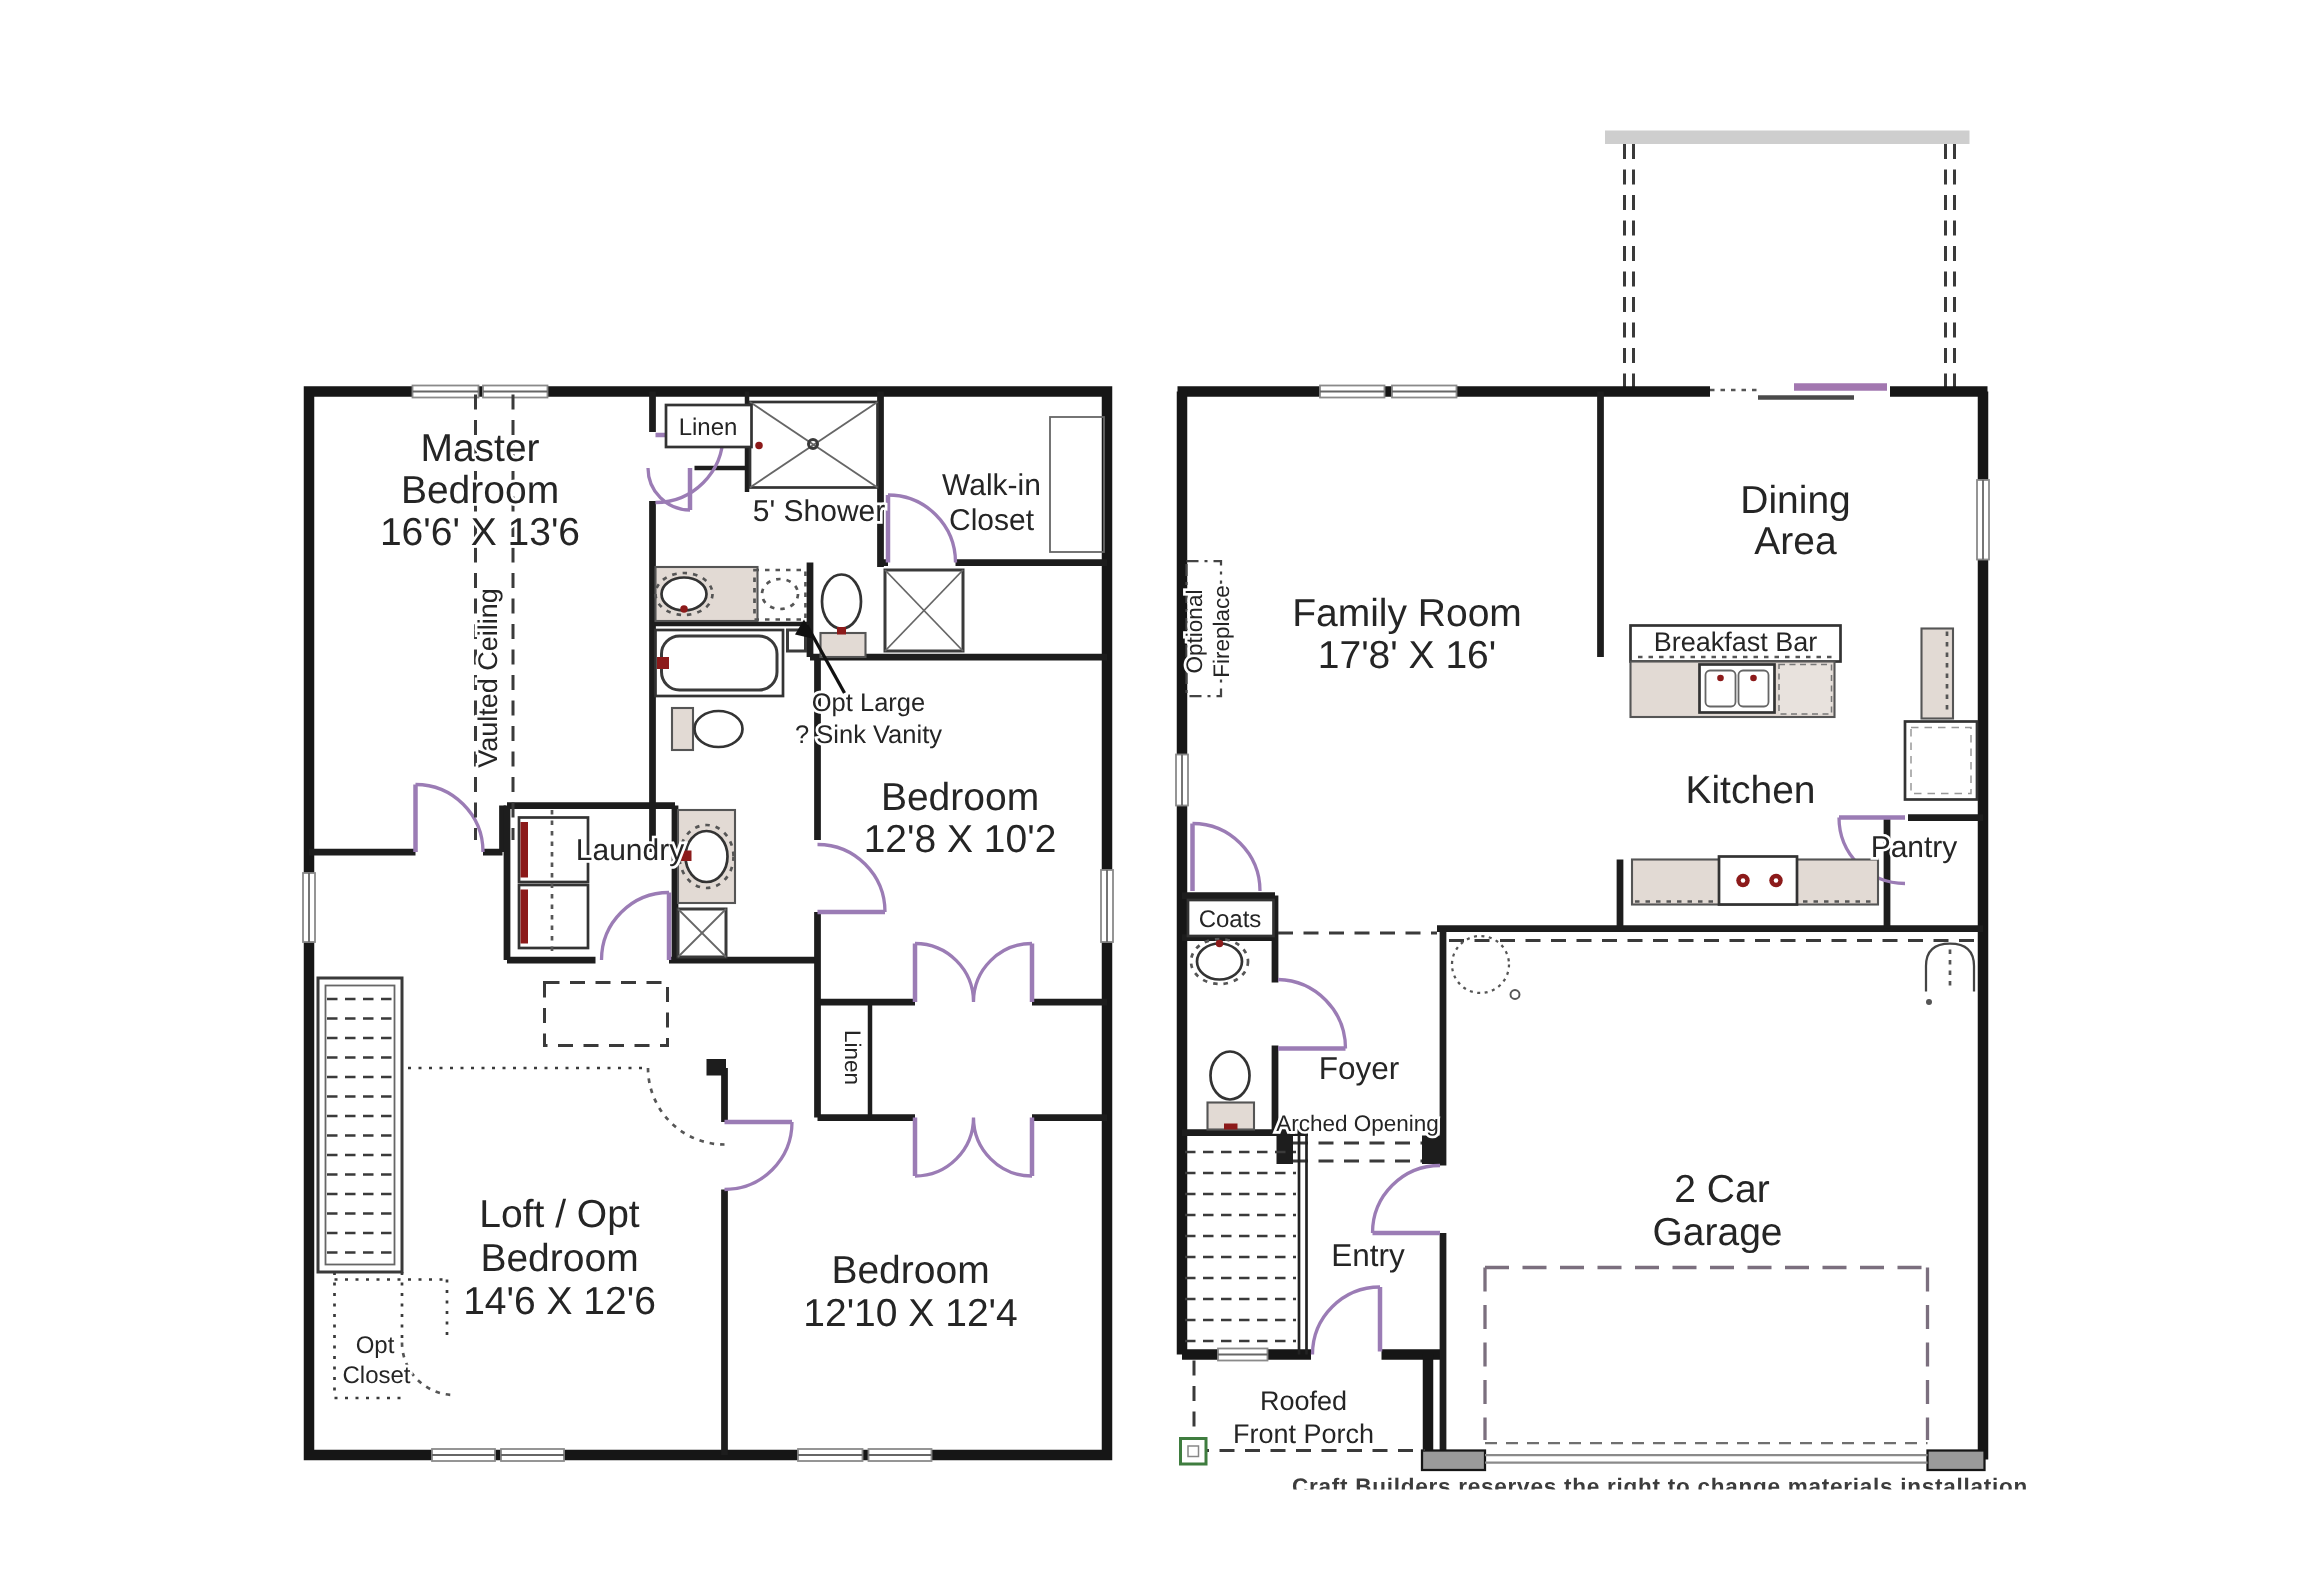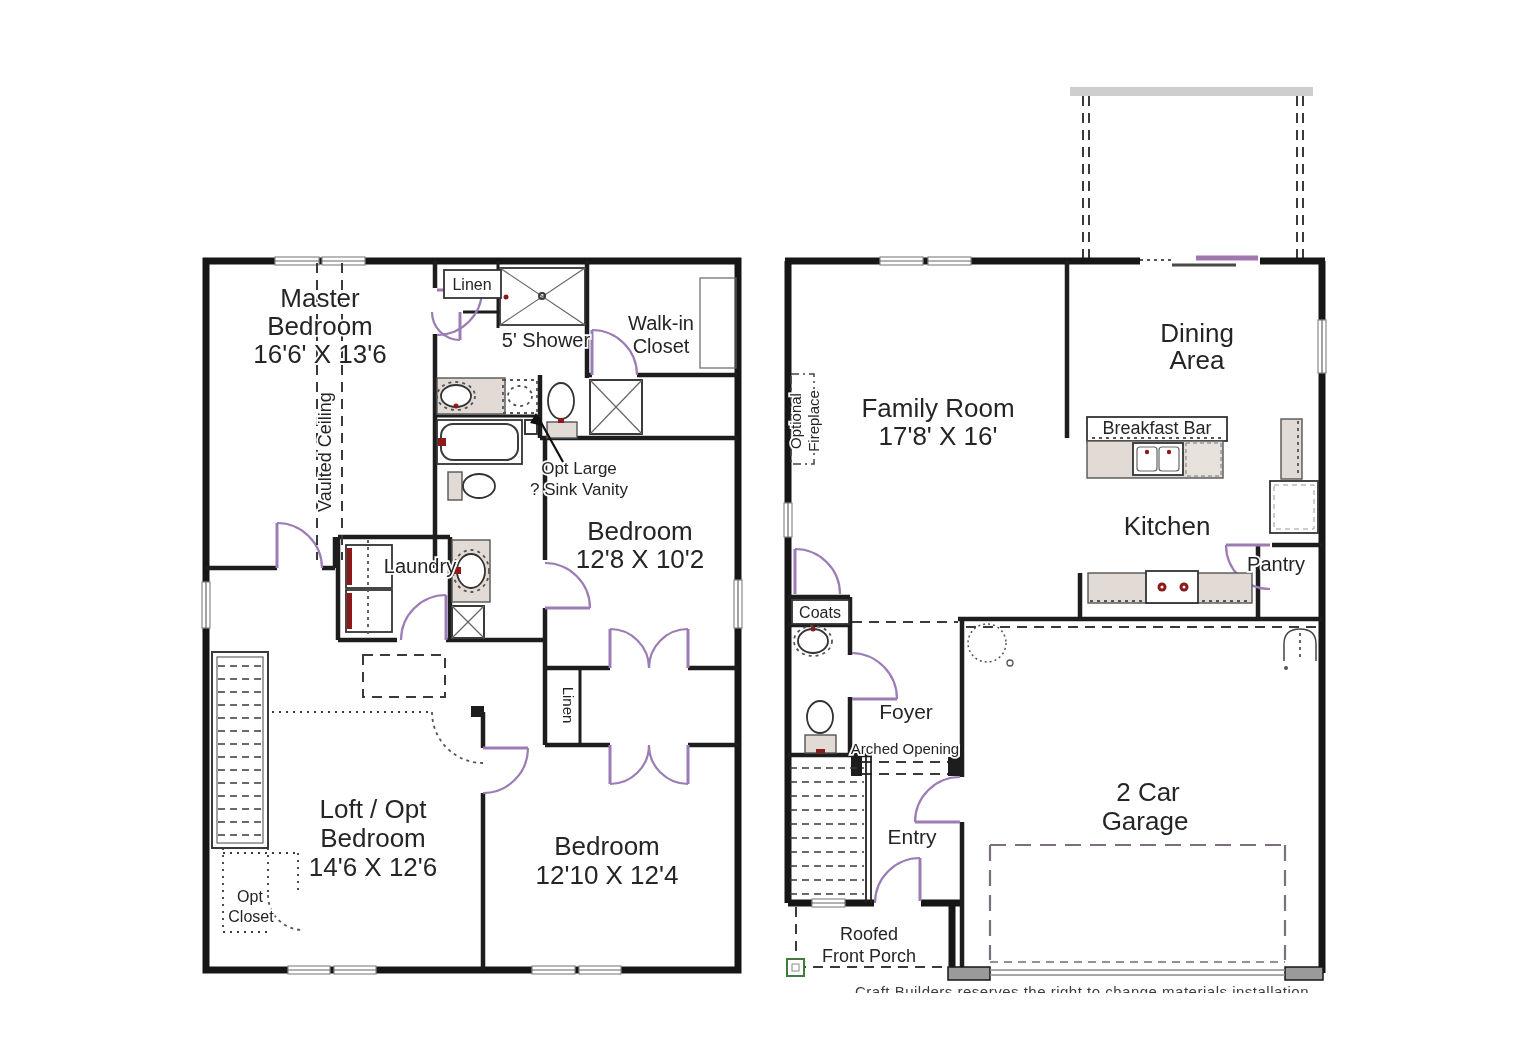--- a/index.html
+++ b/index.html
@@ -19,21 +19,21 @@
   .ddot{stroke:#555;stroke-width:1.8;fill:none;stroke-dasharray:3 4;}
   .dash{stroke:#3a3a3a;stroke-width:2;fill:none;stroke-dasharray:10 7;}
   .dot{stroke:#3a3a3a;stroke-width:1.8;fill:none;stroke-dasharray:2 5;}
   .tread{stroke:#3a3a3a;stroke-width:1.6;stroke-dasharray:7 5;}
   .fix{fill:#e2dad4;stroke:#555;stroke-width:1.4;}
   .white{fill:#ffffff;stroke:#333;stroke-width:1.8;}
   .winr{fill:#ffffff;stroke:#8a8a8a;stroke-width:1.2;}
   .red{fill:#8c1a1a;}
   .er{fill:#ffffff;stroke:none;}
   .caption-clip{position:absolute;left:812px;top:984px;width:540px;height:9px;overflow:hidden;
-      font-size:15px;line-height:15px;color:#3c3c3c;text-align:center;letter-spacing:.5px;}
+      font-size:15px;line-height:15px;color:#3c3c3c;text-align:right;letter-spacing:.5px;font-weight:bold;}
 </style>
 </head>
 <body>
 
 <div class="canvas">
 <svg width="1536" height="1047" viewBox="0 0 1536 1047">
 
   <g>
 
     <path class="wx" d="M206,261 H738 V970 H206 Z"></path>

